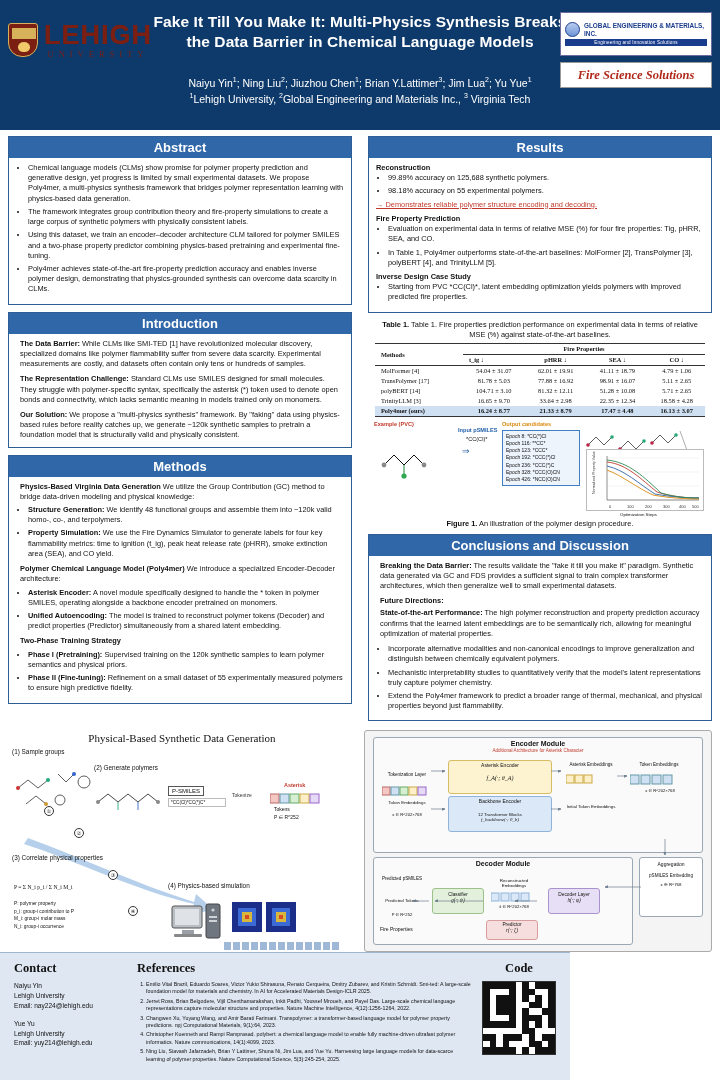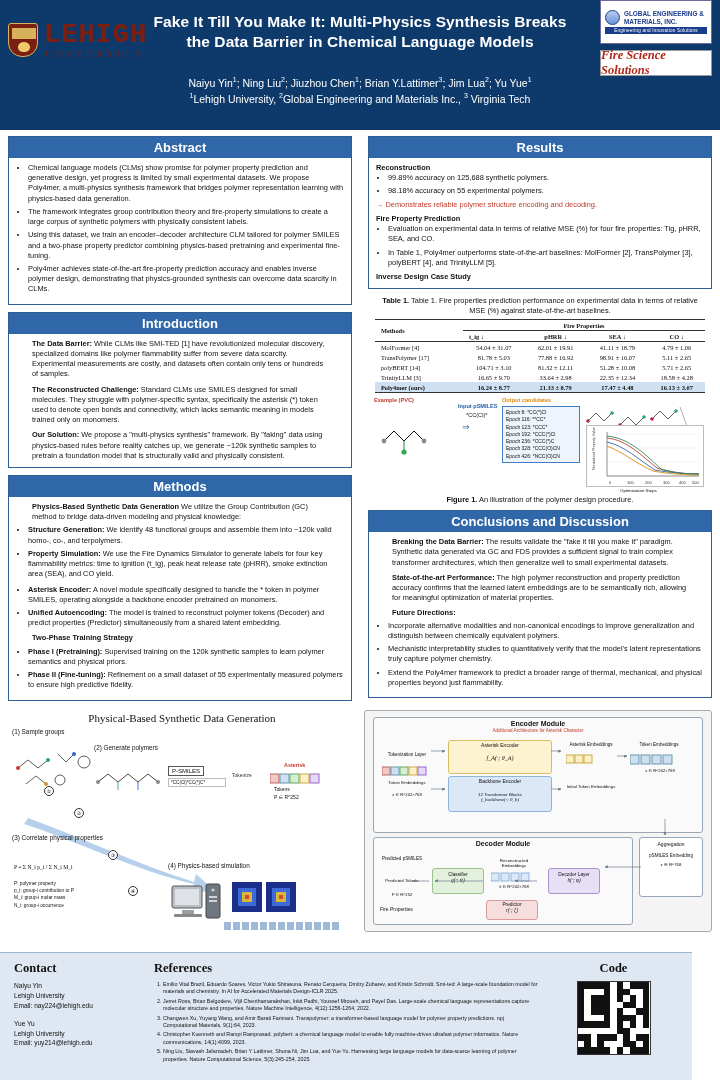--- a/index.html
+++ b/index.html
@@ -54,33 +54,33 @@
     position:absolute; left:3px; top:4px; width:24px; height:11px;
     background: #d8b25a;
   }
   .crest:after {
     content:"";
     position:absolute; left:9px; top:18px; width:12px; height:10px;
     background:#f0c96a; border-radius:50% 50% 45% 45%;
   }
   .lehigh-word { line-height: 1; }
   .lehigh-word .l1 {
-    font-family: Liberation Mono, monospace;
+    font-family: Liberation Sans, sans-serif;
     font-size: 27px; font-weight: bold; color: #7a1f12;
     letter-spacing: 1px;
     text-shadow: 0 0 0 #7a1f12;
   }
   .lehigh-word .l2 {
     font-family: "Liberation Serif", serif;
     font-size: 8.5px; color: #7a1f12; letter-spacing: 5px;
     text-align: center; display:block; margin-top: 1px;
   }
   .logo-right {
-    position: absolute; right: 8px; top: 0;
-    width: 112px;
+    position: absolute; right: 8px; top: 12px;
+    width: 152px;
   }
   .gem-logo {
     background: #fff; border: 1px solid #6b6b9c;
     height: 44px; padding: 3px 4px;
     display: flex; flex-direction: column; justify-content: center;
     margin-bottom: 6px;
   }
   .gem-top { display:flex; align-items:center; gap:4px; }
   .gem-globe {
     width: 15px; height: 15px; border-radius: 50%;
@@ -122,23 +122,23 @@
     padding: 3px 0;
   }
   .sec-body {
     padding: 5px 7px 6px;
     font-size: 7.4px;
     line-height: 1.38;
     color: #111;
   }
   ul { margin: 0; padding-left: 12px; }
   li { margin-bottom: 3px; }
-  .sec-body p { margin: 0 16px 5px; }
+  .sec-body p { margin: 0 4px 5px; }
   b { font-weight: bold; }
-  .arrow-note { color: #c0392b; }
+  .arrow-note { color: #c0392b; text-decoration: underline; }
   .mini-head { font-weight: bold; }
   
   .tbl-cap {
     font-size: 7.4px; text-align: center; margin: 4px 6px 3px;
     line-height: 1.35;
   }
   .fire-table {
     width: 96%; margin: 0 auto; border-collapse: collapse;
     font-size: 6.4px; font-family: "Liberation Serif", serif;
   }
@@ -189,21 +189,21 @@
     border-radius:3px;
   }
   .yellowish { background:#fdf3d0; border:1px solid #d9bd63; }
   .greenish { background:#e3f1dc; border:1px solid #9cc18a; }
   .bluish { background:#dbe8f7; border:1px solid #8fb3da; }
   .pinkish { background:#f7dede; border:1px solid #d99c9c; }
   .purplish { background:#e7dff5; border:1px solid #a893cf; }
   
   .footer {
     position: absolute; left:0; bottom:0;
-    width: 692px; height: 128px;
+    width: 570px; height: 128px;
     background: #dfe7f2;
     border-top: 1px solid #9fb4cd;
     padding: 8px 14px;
     display:flex; gap: 10px;
   }
   .f-contact { width: 130px; }
   .f-refs { width: 385px; }
   .f-code { flex: 1; }
   .f-h {
     font-size: 12.5px; font-weight: bold; margin-bottom: 5px;
@@ -277,39 +277,42 @@
         </div>
       </div>
 
       <div class="section">
         <div class="sec-head">Introduction</div>
         <div class="sec-body">
           <p>
             <b>The Data Barrier:</b><span> While CLMs like SMI-TED [1] have revolutionized molecular discovery, specialized domains like polymer flammability suffer from severe data scarcity. Experimental measurements are costly, and datasets often contain only tens or hundreds of samples.</span>
           </p>
           <p>
-            <b>The Reconstructed Challenge:</b><span> Standard CLMs use SMILES designed for small molecules. They struggle with polymer-specific syntax, specifically the asterisk (*) token used to denote open bonds and connectivity, which lacks semantic meaning in models trained only on monomers.</span>
+            <b>The Representation Challenge:</b><span> Standard CLMs use SMILES designed for small molecules. They struggle with polymer-specific syntax, specifically the asterisk (*) token used to denote open bonds and connectivity, which lacks semantic meaning in models trained only on monomers.</span>
           </p>
           <p style="margin-bottom:0">
             <b>Our Solution:</b><span> We propose a "multi-physics synthesis" framework. By "faking" data using physics-based rules before reality catches up, we generate ~120k synthetic samples to pretrain a foundation model that is structurally valid and physically consistent.</span>
           </p>
         </div>
       </div>
 
       <div class="section">
         <div class="sec-head">Methods</div>
         <div class="sec-body">
           <p style="margin-bottom:3px">
-            <b>Physics-Based Synthetic Data Generation</b><span> We utilize the Group Contribution (GC) method to bridge data-driven modeling and physical knowledge:</span>
+            <b>Physics-Based Virginia Data Generation</b><span> We utilize the Group Contribution (GC) method to bridge data-driven modeling and physical knowledge:</span>
           </p>
           <ul style="margin-bottom:5px">
             <li><b>Structure Generation:</b><span> We identify 48 functional groups and assemble them into ~120k valid homo-, co-, and terpolymers.</span></li>
             <li><b>Property Simulation:</b><span> We use the Fire Dynamics Simulator to generate labels for four key flammability metrics: time to ignition (t_ig), peak heat release rate (pHRR), smoke extinction area (SEA), and CO yield.</span></li>
           </ul>
 
+          <p style="margin-bottom:3px">
+            <b>Polymer Chemical Language Model (Poly4mer)</b><span> We introduce a specialized Encoder-Decoder architecture:</span>
+          </p>
           <ul style="margin-bottom:5px">
             <li><b>Asterisk Encoder:</b><span> A novel module specifically designed to handle the * token in polymer SMILES, operating alongside a backbone encoder pretrained on monomers.</span></li>
             <li><b>Unified Autoencoding:</b><span> The model is trained to reconstruct polymer tokens (Decoder) and predict properties (Predictor) simultaneously from a shared latent embedding.</span></li>
           </ul>
 
           <p style="margin-bottom:3px">
             <b>Two-Phase Training Strategy</b>
           </p>
           <ul style="margin-bottom:0">
             <li><b>Phase I (Pretraining):</b><span> Supervised training on the 120k synthetic samples to learn polymer semantics and physical priors.</span></li>
@@ -331,20 +334,23 @@
           </ul>
           <div class="arrow-note">→ Demonstrates reliable polymer structure encoding and decoding.</div>
 
           <div class="mini-head" style="margin-top:4px">Fire Property Prediction</div>
           <ul>
             <li>Evaluation on experimental data in terms of relative MSE (%) for four fire properties: Tig, pHRR, SEA, and CO.</li>
             <li>In Table 1, Poly4mer outperforms state-of-the-art baselines: MolFormer [2], TransPolymer [3], polyBERT [4], and TrinityLLM [5].</li>
           </ul>
 
           <div class="mini-head" style="margin-top:4px">Inverse Design Case Study</div>
+          <ul>
+            <li>Starting from PVC *CC(Cl)*, latent embedding optimization yields polymers with improved predicted fire properties.</li>
+          </ul>
         </div>
       </div>
 
       <div>
         <div class="tbl-cap">
           <b>Table 1.</b> <span>Table 1. Fire properties prediction performance on experimental data in terms of relative MSE (%) against state-of-the-art baselines.</span>
         </div>
         <table class="fire-table">
           <thead>
             <tr>
@@ -463,24 +469,24 @@
       <div class="fig-cap">
         <b>Figure 1.</b><span> An illustration of the polymer design procedure.</span>
       </div>
 
       <div class="section">
         <div class="sec-head">Conclusions and Discussion</div>
         <div class="sec-body">
           <p>
             <b>Breaking the Data Barrier:</b><span> The results validate the "fake it till you make it" paradigm. Synthetic data generated via GC and FDS provides a sufficient signal to train complex transformer architectures, which then generalize well to small experimental datasets.</span>
           </p>
+          <p style="margin-bottom:2px"><b>Future Directions:</b></p>
           <p>
             <b>State-of-the-art Performance:</b><span> The high polymer reconstruction and property prediction accuracy confirms that the learned latent embeddings are to be semantically rich, allowing for meaningful optimization of material properties.</span>
           </p>
-          <p style="margin-bottom:2px"><b>Future Directions:</b></p>
           <ul style="margin-bottom:2px">
             <li>Incorporate alternative modalities and non-canonical encodings to improve generalization and distinguish between chemically equivalent polymers.</li>
             <li>Mechanistic interpretability studies to quantitatively verify that the model's latent representations truly capture polymer chemistry.</li>
             <li>Extend the Poly4mer framework to predict a broader range of thermal, mechanical, and physical properties beyond just flammability.</li>
           </ul>
         </div>
       </div>
     </div>
   </div>
 

